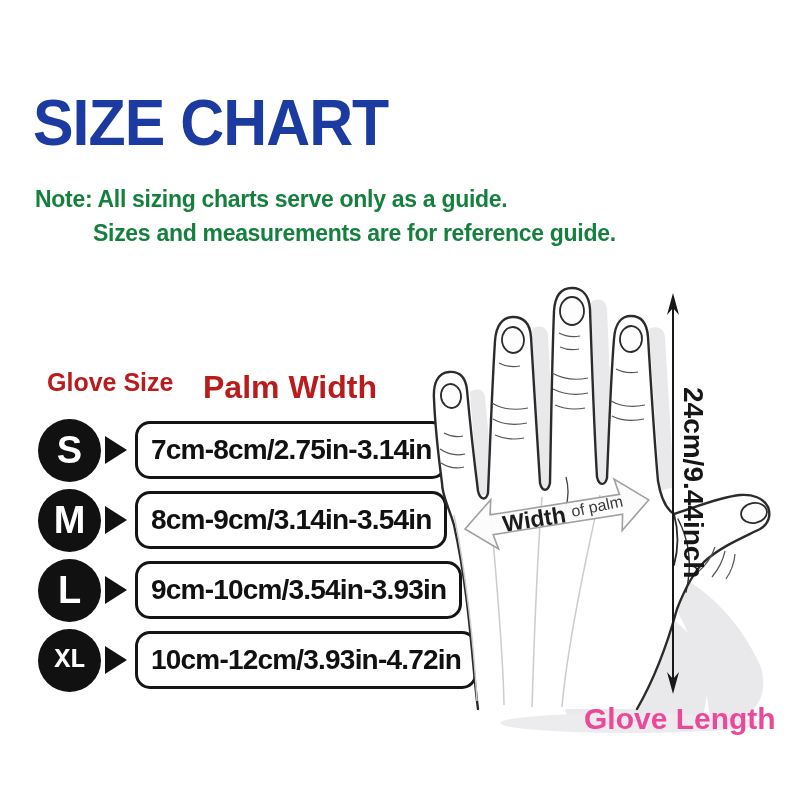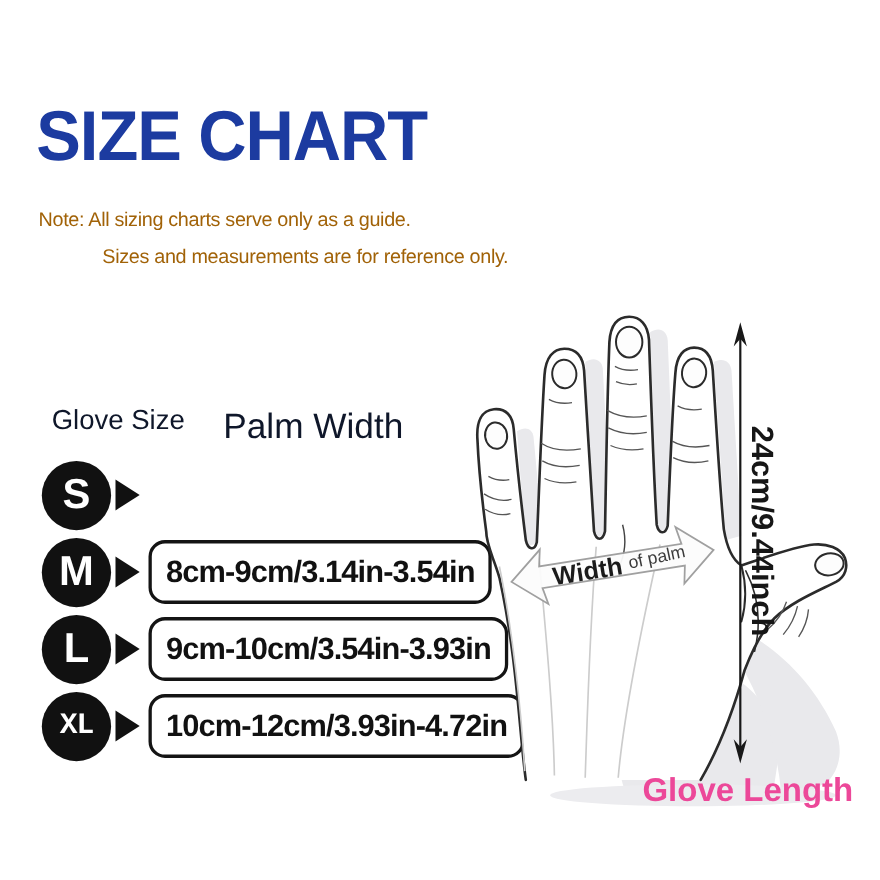--- a/index.html
+++ b/index.html
@@ -6,25 +6,25 @@
   .canvas{
     position:relative;width:800px;height:800px;background:#ffffff;overflow:hidden;
     font-family:"Liberation Sans", sans-serif;color:#151515;margin-top:32px;
   }
   .page-title{
     position:absolute;left:33px;top:54px;
     font-size:64px;font-weight:800;letter-spacing:-1px;color:#1c3ba0;
     transform:scaleX(.95);transform-origin:left top;white-space:nowrap;
   }
   .note{
-    position:absolute;left:35px;top:150px;font-size:18px;font-weight:400;
-    letter-spacing:-.3px;color:#a16207;line-height:34px;white-space:nowrap;
+    position:absolute;left:35px;top:150px;font-size:23px;font-weight:700;
+    letter-spacing:-.3px;color:#15803d;line-height:34px;white-space:nowrap;
   }
   .note .line2{padding-left:58px;}
-  .col-header{position:absolute;font-weight:400;color:#0f172a;white-space:nowrap;}
+  .col-header{position:absolute;font-weight:700;color:#b91c1c;white-space:nowrap;}
   .h-glove{left:47px;top:336px;font-size:25px;}
   .h-palm{left:203px;top:337px;font-size:32px;}
   .size-row{position:absolute;left:38px;height:64px;display:flex;align-items:center;}
   .row-s{top:386px;}.row-m{top:456px;}.row-l{top:526px;}.row-xl{top:596px;}
   .badge{
     width:63px;height:63px;border-radius:50%;background:#111;color:#fff;
     display:flex;align-items:center;justify-content:center;
     font-size:38px;font-weight:800;flex:0 0 auto;
   }
   .badge.small-text{font-size:27px;letter-spacing:-1px;font-family:Liberation Mono, monospace;}
@@ -46,29 +46,30 @@
 </style>
 </head>
 <body>
 
 <div class="canvas">
 
   <div class="page-title">SIZE CHART</div>
 
   <div class="note">
     <div class="line1">Note: All sizing charts serve only as a guide.</div>
-    <div class="line2">Sizes and measurements are for reference only.</div>
+    <div class="line2">Sizes and measurements are for reference guide.</div>
   </div>
 
   <div class="col-header h-glove">Glove Size</div>
   <div class="col-header h-palm">Palm Width</div>
 
   <div class="size-row row-s">
     <div class="badge">S</div>
     <div class="tri"></div>
+    <div class="pill">7cm-8cm/2.75in-3.14in</div>
   </div>
 
   <div class="size-row row-m">
     <div class="badge">M</div>
     <div class="tri"></div>
     <div class="pill">8cm-9cm/3.14in-3.54in</div>
   </div>
 
   <div class="size-row row-l">
     <div class="badge">L</div>

